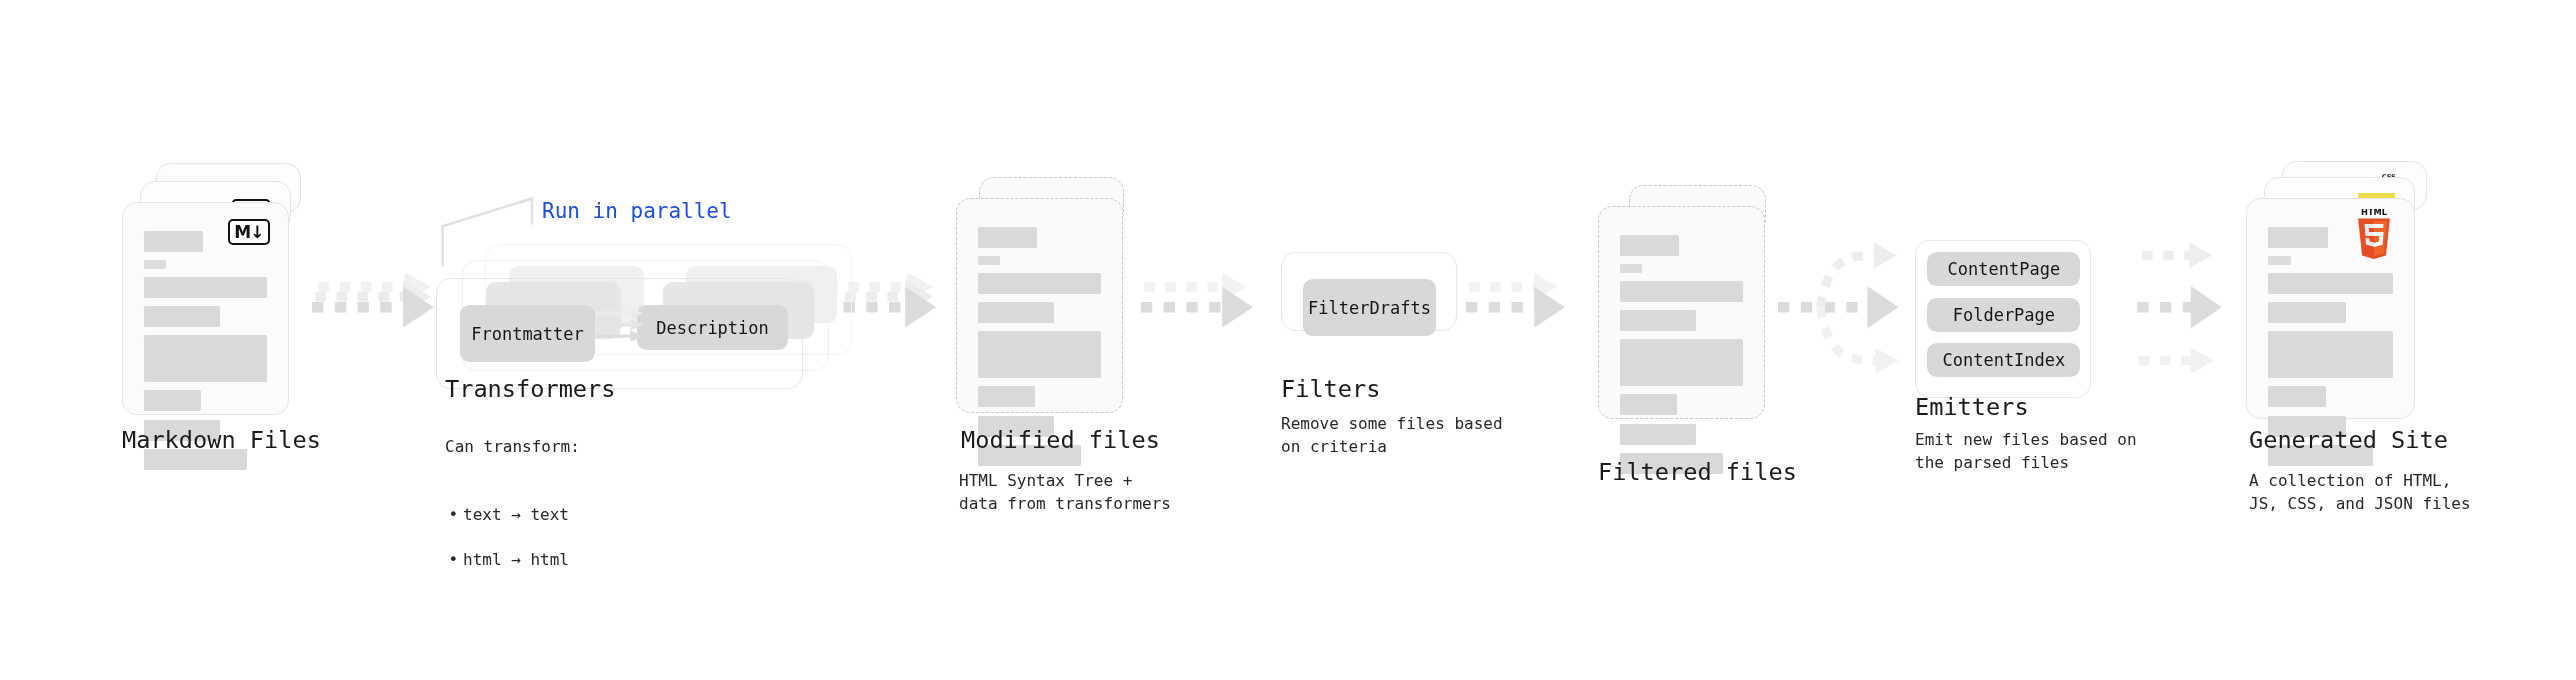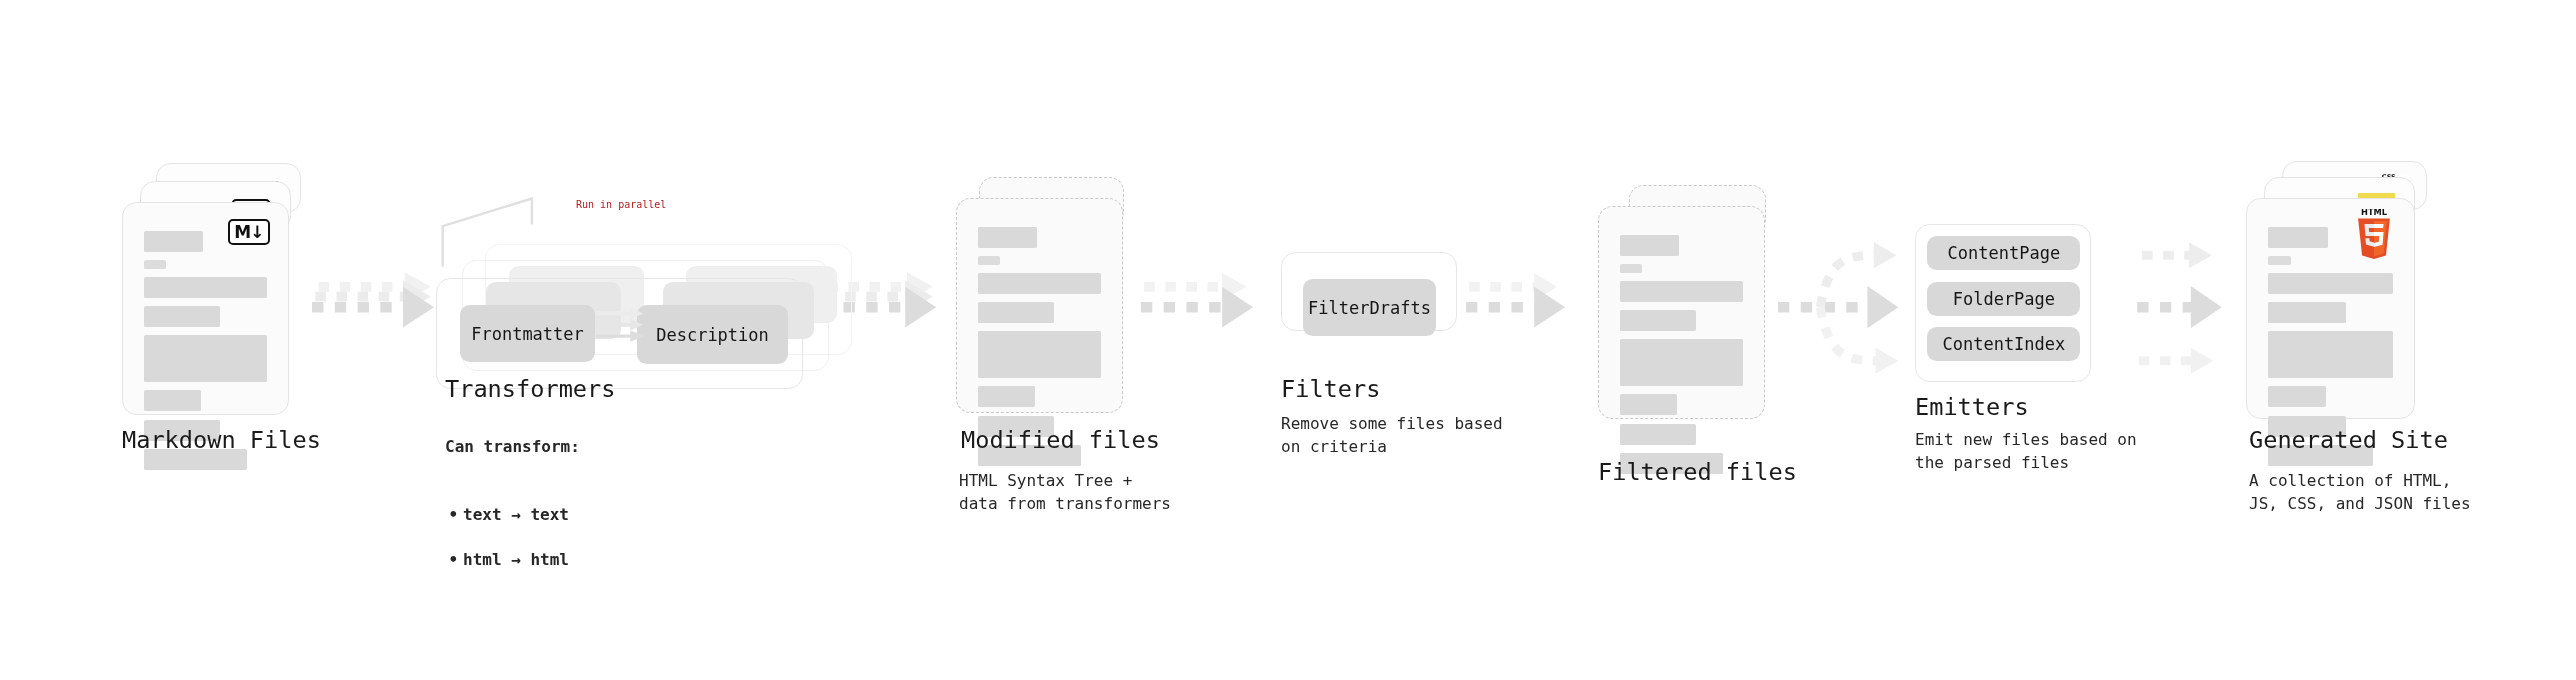--- a/index.html
+++ b/index.html
@@ -143,24 +143,23 @@
     font-size: 17px;
     color: #161616;
     white-space: nowrap;
   }
   .pill.faded1 { background: #e6e6e6; color: transparent; }
   .pill.faded2 { background: #efefef; color: transparent; }
 
   .parallel-label {
     position: absolute;
     font-family: "DejaVu Sans Mono", "Liberation Mono", monospace;
-    font-size: 10px;
-    color: #b91c1c;
+    font-size: 21px;
+    color: #1d4ed8;
     white-space: nowrap;
-    margin-left: 34px;
   }
 
   svg.overlay { position: absolute; left:0; top:0; overflow: visible; }
 </style>
 </head>
 <body>
 
 <div id="stage">
 
   <svg class="overlay" width="2576" height="681" viewBox="0 0 3170 838">
@@ -268,35 +267,35 @@
     </div>
     <div class="pill-frame ghost1" style="left:26px; top:68px; width:367px; height:111px;">
       <div class="pill faded1" style="left:23px; top:21px; width:135px; height:57px;">.</div>
       <div class="pill faded1" style="left:200px; top:21px; width:151px; height:57px;">.</div>
     </div>
 
     <div class="pill-frame" style="left:0px; top:86px; width:367px; height:111px; background:transparent;">
 
       <div class="pill" style="left:23px; top:26px; width:135px; height:57px;">Frontmatter</div>
 
-      <div class="pill" style="left:200px; top:26px; width:151px; height:59px;">Description</div>
+      <div class="pill" style="left:200px; top:26px; width:151px; height:45px;">Description</div>
 
       <svg class="overlay" width="367" height="111" viewBox="0 0 452 136">
         <line x1="196" y1="42" x2="240" y2="42" stroke="#ececec" stroke-width="5"></line>
         <polygon points="238,35 254,42 238,49" fill="#ececec"></polygon>
         <line x1="196" y1="56" x2="240" y2="56" stroke="#e6e6e6" stroke-width="5"></line>
         <polygon points="238,49 254,56 238,63" fill="#e6e6e6"></polygon>
         <line x1="196" y1="70" x2="240" y2="70" stroke="#dddddd" stroke-width="4"></line>
         <polygon points="238,63 256,70 238,77" fill="#dddddd"></polygon>
       </svg>
     </div>
   </div>
 
   <div class="caption-title" style="left:445px; top:375px;">Transformers</div>
-  <div class="caption-body" style="left:445px; top:413px; width:341px;font-weight:bold;">
+  <div class="caption-body" style="left:445px; top:413px; width:341px;">
     <div>Can transform:</div>
     <ul>
       <li>text → text</li>
       <li>html → html</li>
     </ul>
   </div>
 
   <div class="node" style="left:956px; top:177px;">
     <div class="card-stack" style="width:179px; height:236px;">
       <div class="card dashed" style="left:23px; top:0px; width:145px; height:49px;"></div>
@@ -340,21 +339,21 @@
           <div class="skel w46"></div>
           <div class="skel w62"></div>
           <div class="skel w84"></div>
         </div>
       </div>
     </div>
   </div>
   <div class="caption-title" style="left:1598px; top:426px;margin-top:32px;">Filtered files</div>
 
   <div class="node" style="left:1915px; top:224px;">
-    <div class="pill-frame" style="left:0; top:0; width:176px; height:158px;">
+    <div class="pill-frame" style="left:0; top:16px; width:176px; height:158px;">
       <div class="pill" style="left:11.4px; top:11.4px; width:153px; height:34px;">ContentPage</div>
       <div class="pill" style="left:11.4px; top:57px; width:153px; height:34px;">FolderPage</div>
       <div class="pill" style="left:11.4px; top:102px; width:153px; height:34px;">ContentIndex</div>
     </div>
   </div>
   <div class="caption-title" style="left:1915px; top:393px;">Emitters</div>
   <div class="caption-body" style="left:1915px; top:429px; width:293px;">Emit new files based on
 the parsed files</div>
 
   <div class="node" style="left:2246px; top:161px;">

